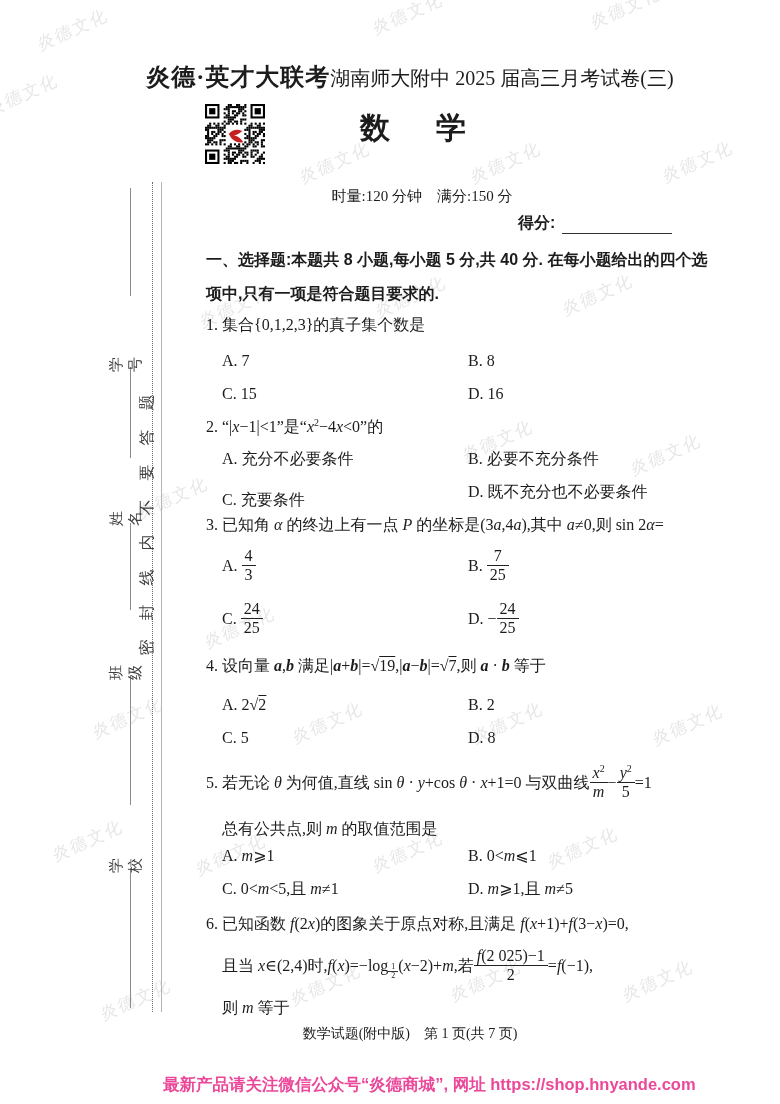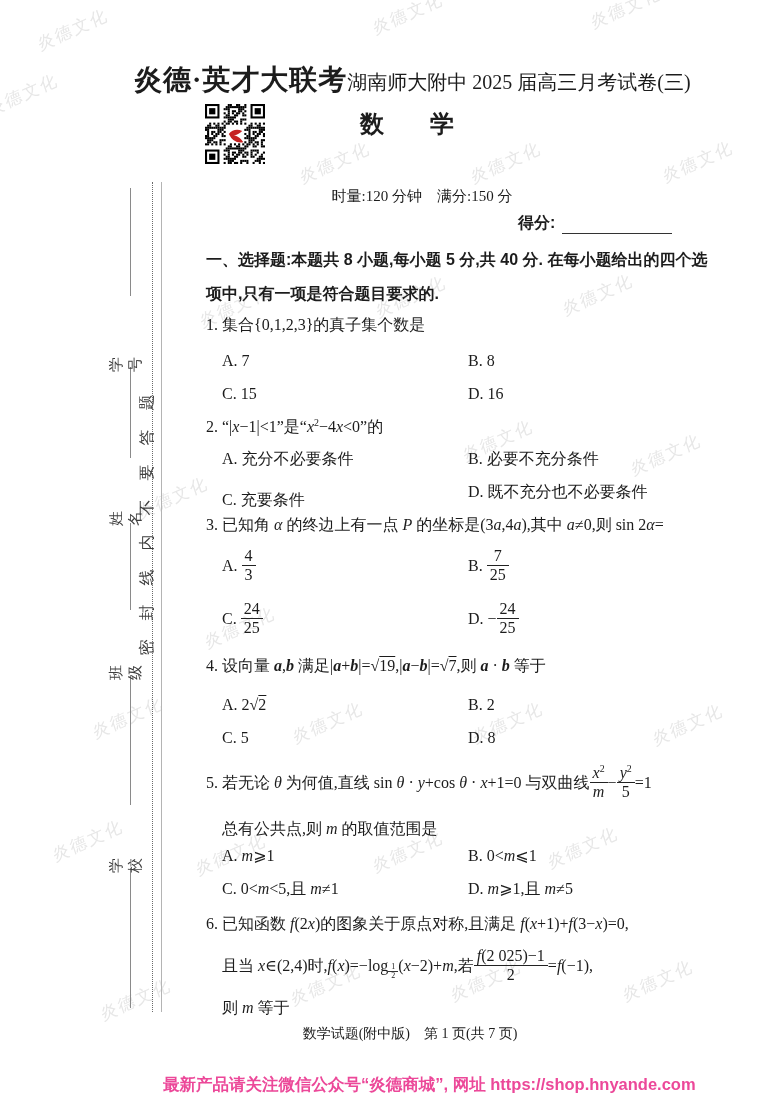--- a/index.html
+++ b/index.html
@@ -23,22 +23,22 @@
   
   .vline{position:absolute;width:0;}
   .dotted{border-left:1px dotted #6a6a6a;}
   .solid{border-left:1px solid #b4b4b4;}
   .blank{position:absolute;width:1px;background:#8a8a8a;}
   .rot{position:absolute;transform:rotate(-90deg);color:#3d3d3d;}
   .fieldlab{font-size:15px;letter-spacing:22px;}
   .sealtxt{font-size:16px;letter-spacing:19px;}
   
   #paper-title{top:61px;left:134px;width:552px;text-align:center;font-size:20px;}
-  #paper-title .brand{font-weight:bold;font-size:28px;letter-spacing:1px;}
-  #subject{top:108px;left:360px;font-size:24px;font-weight:bold;letter-spacing:46px;}
+  #paper-title .brand{font-weight:bold;font-size:24px;letter-spacing:1px;}
+  #subject{top:108px;left:360px;font-size:30px;font-weight:bold;letter-spacing:46px;}
   #duration{top:187px;left:172px;width:500px;text-align:center;font-size:15px;}
   #score{top:213px;left:518px;font-size:16px;}
   #score-blank{top:218px;left:562px;width:110px;height:15px;border-bottom:1px solid #333;}
   #footer-line{top:1025px;left:134px;width:552px;text-align:center;font-size:14px;}
   #banner{top:1074px;left:163px;font-size:16.5px;color:#ec4899;font-weight:bold;
           font-family:"Liberation Sans","DejaVu Sans",sans-serif;}
 </style>
 </head>
 <body>
 

